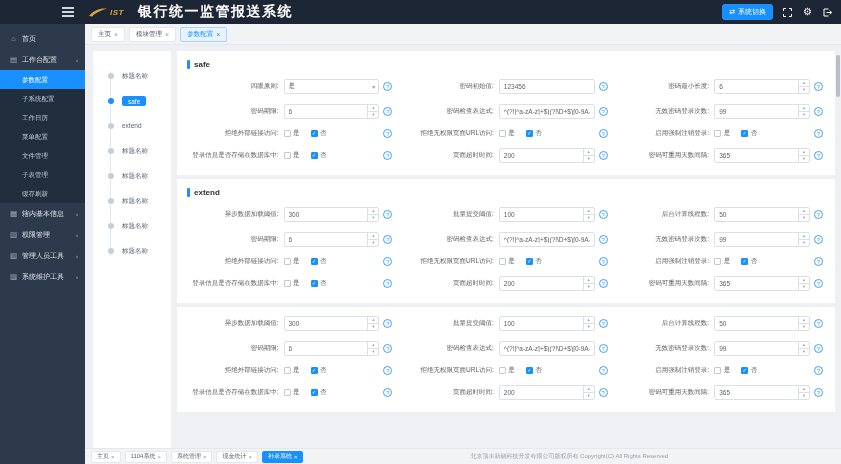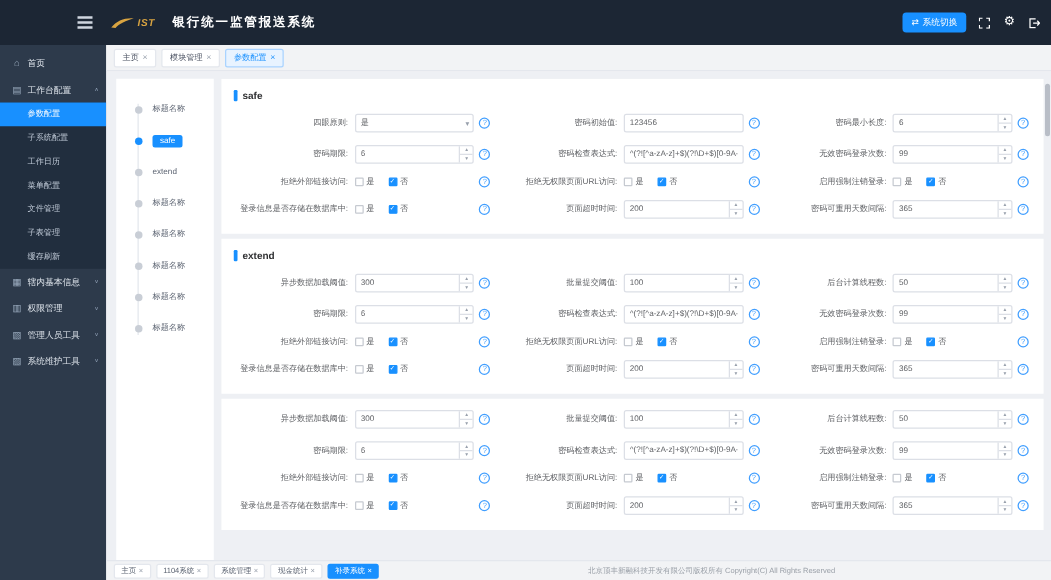--- a/index.html
+++ b/index.html
@@ -2,29 +2,29 @@
 <html><head>
 <meta charset="utf-8">
 <style>
   * { box-sizing: border-box; margin: 0; padding: 0; }
   html,body { width:841px; height:464px; overflow:hidden; }
   body { font-family:"Liberation Sans", sans-serif; font-size:7px; color:#606266; background:#eef0f4; }
 
   .app { width:841px; height:464px; display:flex; flex-direction:column; }
 
   
-  .header { height:36px; background:#1c2634; display:flex; align-items:center; flex:0 0 auto; padding-right:8px; }
+  .header { height:24px; background:#1c2634; display:flex; align-items:center; flex:0 0 auto; padding-right:8px; }
   .hamburger { width:12px; height:10px; margin-left:62px; display:flex; flex-direction:column; justify-content:space-between; cursor:pointer; }
   .hamburger i, .hamburger i::before, .hamburger i::after { display:block; height:1.5px; background:#cfd6e0; }
   .hamburger i { position:relative; top:4px; }
   .hamburger i::before { content:""; position:relative; top:-4px; }
   .hamburger i::after { content:""; position:relative; top:2.5px; }
   .logo { display:flex; align-items:center; margin-left:14px; gap:2px; }
   .logo-text { color:#d9a441; font-weight:bold; font-style:italic; font-size:8px; letter-spacing:.5px; }
-  .app-title { color:#ffffff; font-size:10px; letter-spacing:1.5px; margin-left:14px; font-weight:bold; }
+  .app-title { color:#ffffff; font-size:14px; letter-spacing:1.5px; margin-left:14px; font-weight:bold; }
   .header-right { margin-left:auto; display:flex; align-items:center; gap:9px; }
   .switch-btn { background:#1890ff; border:none; color:#fff; font-size:7px; border-radius:3px; height:16px; padding:0 7px; display:flex; align-items:center; gap:3px; cursor:pointer; font-family:inherit; }
   .hicon { color:#fff; display:inline-flex; align-items:center; justify-content:center; width:11px; height:11px; cursor:pointer; }
   .hicon.gear { font-size:10px; line-height:1; }
 
   
   .main { flex:1; display:flex; min-height:0; }
 
   
   .sidebar { width:85px; background:#2d3a4b; flex:0 0 auto; overflow:hidden; padding-top:4px; }

